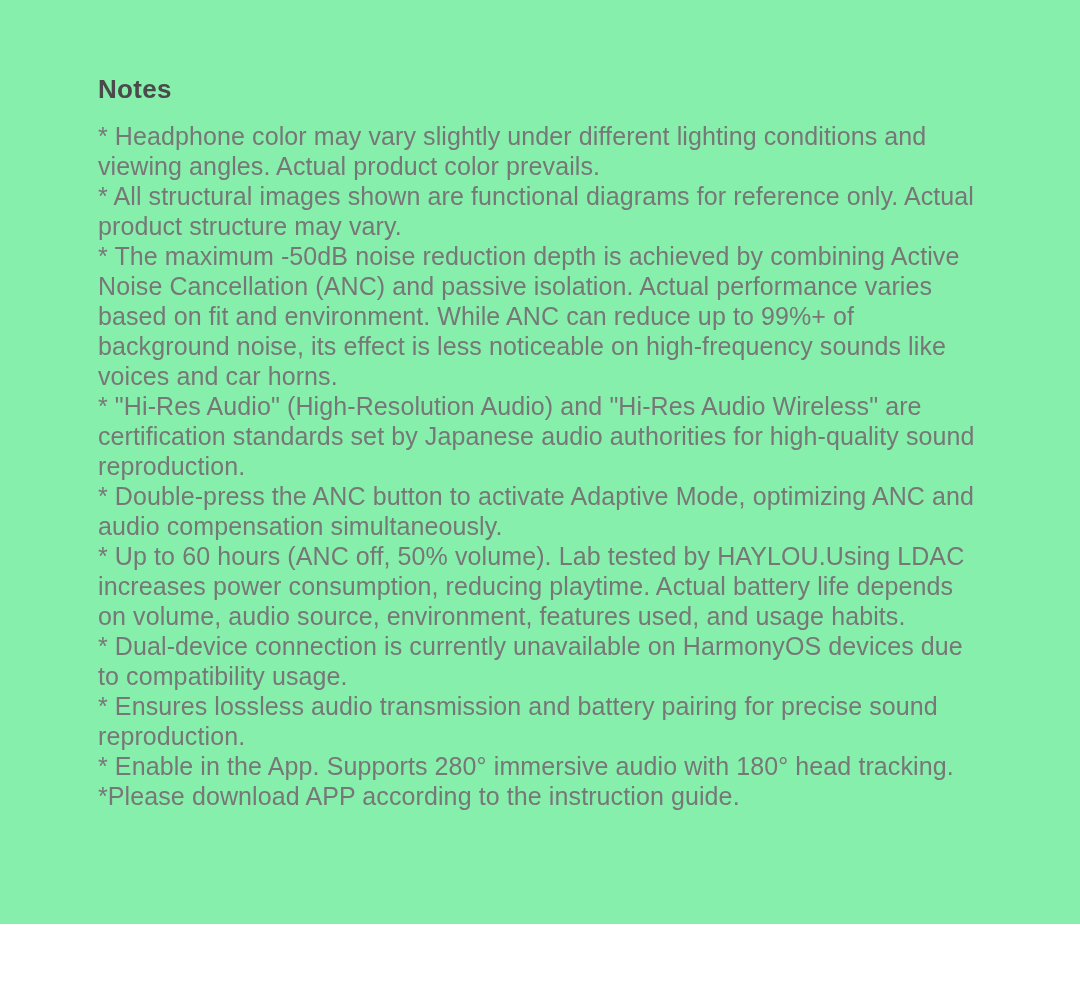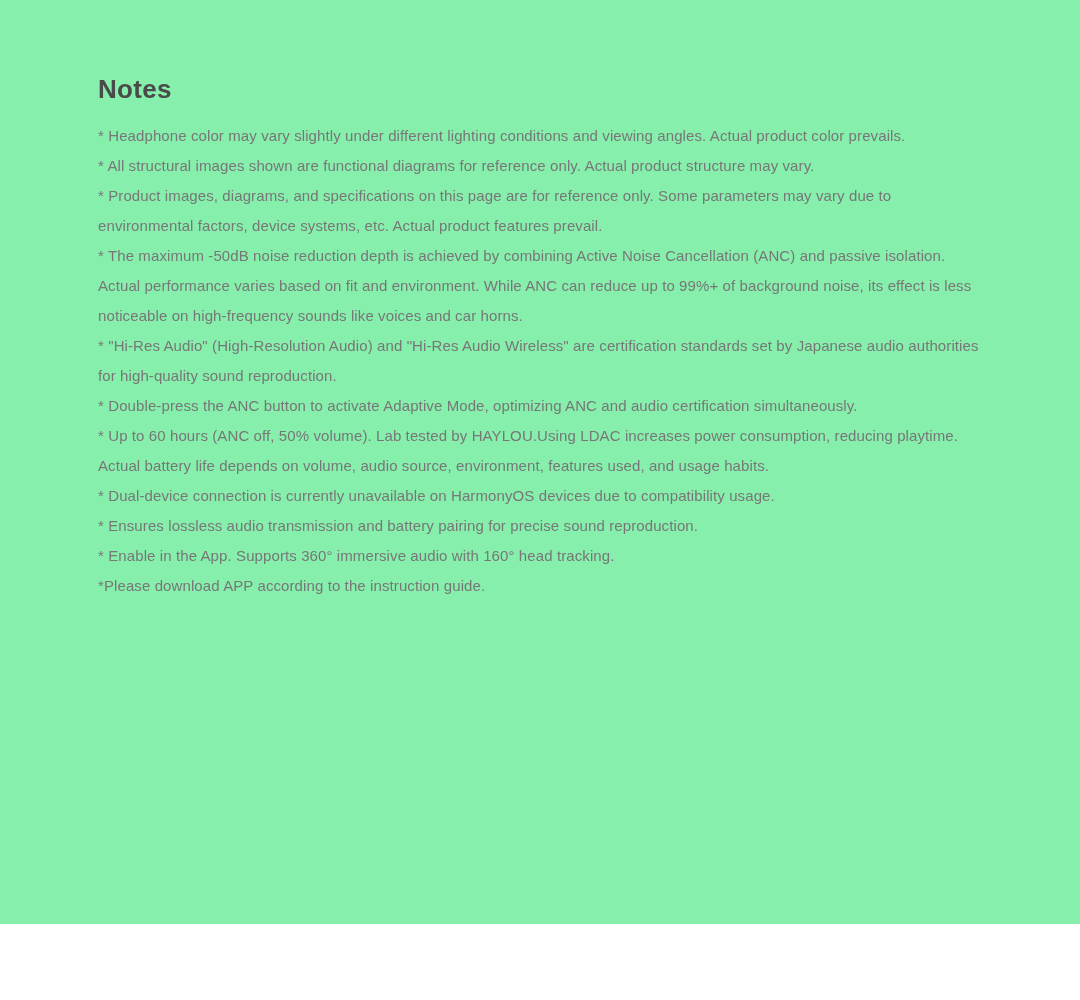--- a/index.html
+++ b/index.html
@@ -23,40 +23,39 @@
     font-size: 26px;
     font-weight: 700;
     color: #4a4a4a;
     letter-spacing: 0.3px;
     margin-bottom: 16px;
   }
   .notes-list {
     width: 884px;
   }
   .note {
-    font-size: 15px;
+    font-size: 25px;
     line-height: 30px;
     color: #777777;
     letter-spacing: 0.1px;
     font-weight: 400;
   }
 </style>
 </head>
 <body>
 
 <div class="page">
   <div class="notes-section">
     <h2 class="notes-title">Notes</h2>
     <div class="notes-list">
         <p class="note">* Headphone color may vary slightly under different lighting conditions and viewing angles. Actual product color prevails.</p>
         <p class="note">* All structural images shown are functional diagrams for reference only. Actual product structure may vary.</p>
-        <p class="note">* Product images, diagrams, and specifications on this page are for reference only. Some parameters may vary due to environmental factors, device systems, etc. Actual product features prevail.</p>
         <p class="note">* The maximum -50dB noise reduction depth is achieved by combining Active Noise Cancellation (ANC) and passive isolation. Actual performance varies based on fit and environment. While ANC can reduce up to 99%+ of background noise, its effect is less noticeable on high-frequency sounds like voices and car horns.</p>
         <p class="note">* "Hi-Res Audio" (High-Resolution Audio) and "Hi-Res Audio Wireless" are certification standards set by Japanese audio authorities for high-quality sound reproduction.</p>
-        <p class="note">* Double-press the ANC button to activate Adaptive Mode, optimizing ANC and audio certification simultaneously.</p>
+        <p class="note">* Double-press the ANC button to activate Adaptive Mode, optimizing ANC and audio compensation simultaneously.</p>
         <p class="note">* Up to 60 hours (ANC off, 50% volume). Lab tested by HAYLOU.Using LDAC increases power consumption, reducing playtime. Actual battery life depends on volume, audio source, environment, features used, and usage habits.</p>
         <p class="note">* Dual-device connection is currently unavailable on HarmonyOS devices due to compatibility usage.</p>
         <p class="note">* Ensures lossless audio transmission and battery pairing for precise sound reproduction.</p>
-        <p class="note">* Enable in the App. Supports 360° immersive audio with 160° head tracking.</p>
+        <p class="note">* Enable in the App. Supports 280° immersive audio with 180° head tracking.</p>
         <p class="note">*Please download APP according to the instruction guide.</p>
       </div>
   </div>
 </div>
 
 </body></html>

